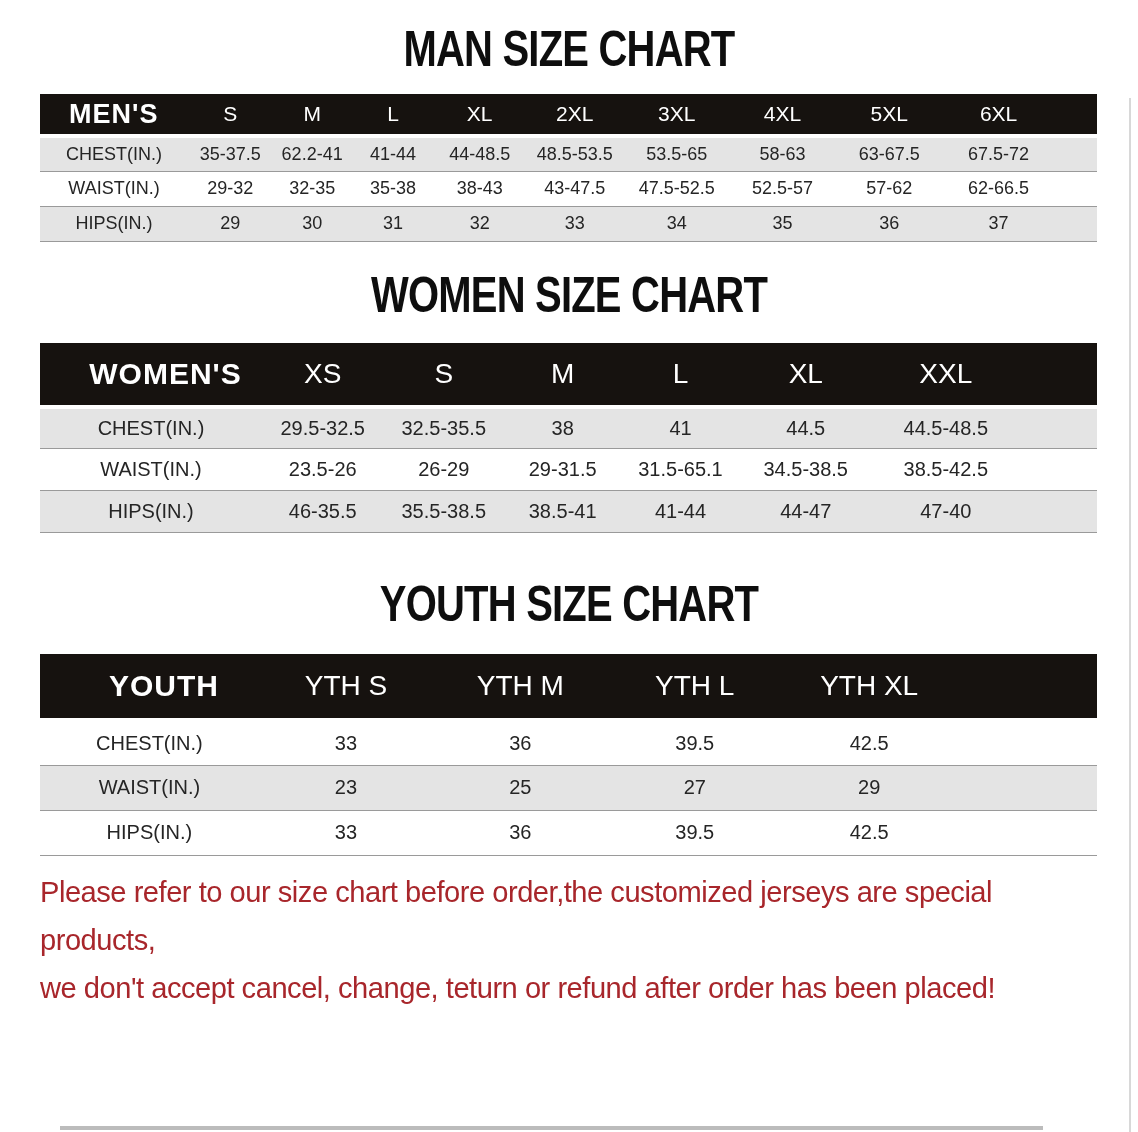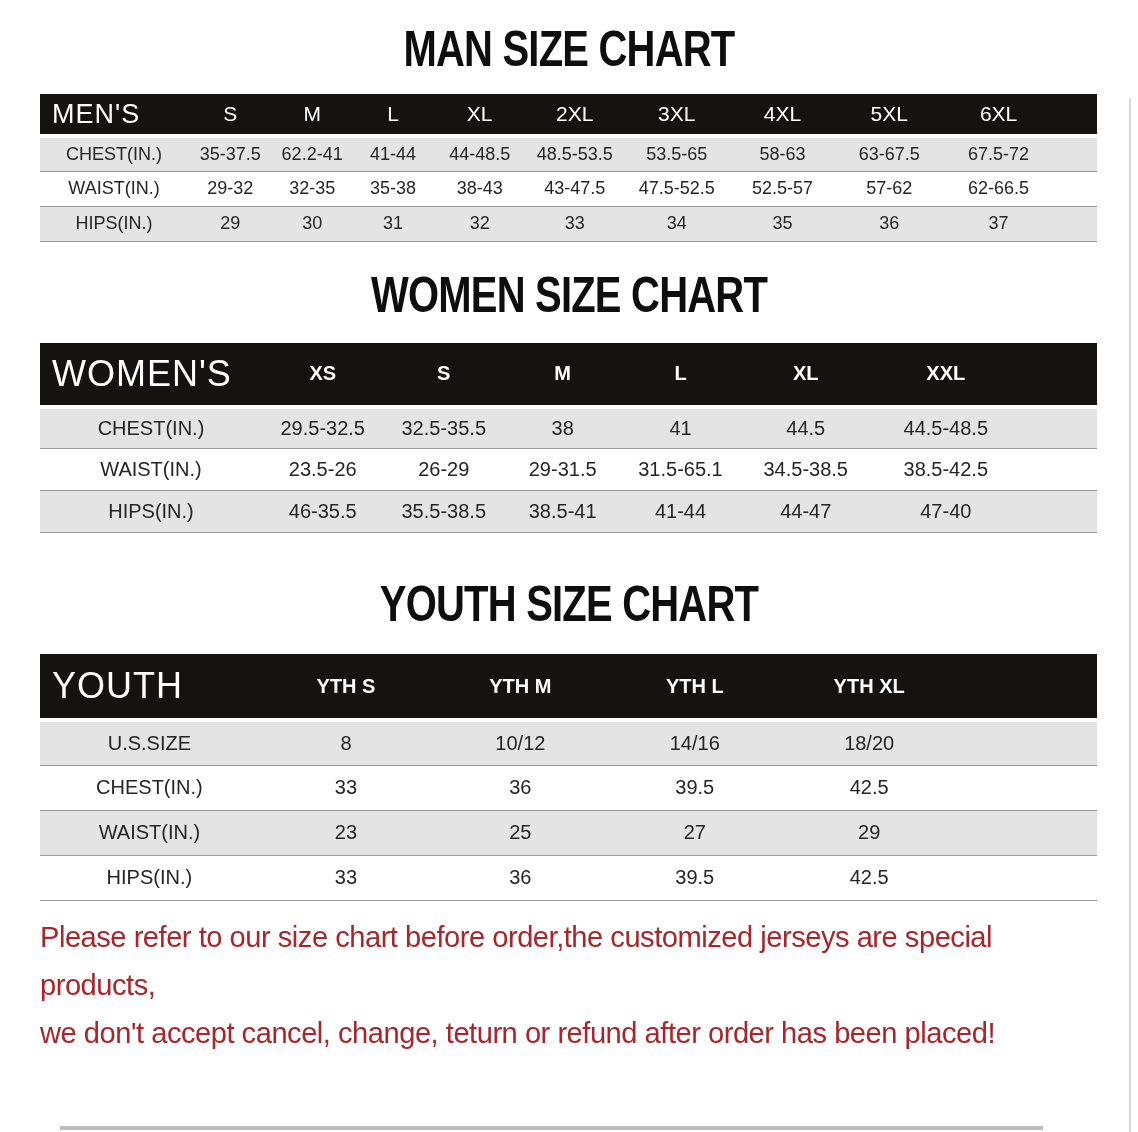--- a/index.html
+++ b/index.html
@@ -20,36 +20,36 @@
   .section-youth .section-title { margin-top:46px; }
 
   
   table { border-collapse:collapse; table-layout:fixed; width:1057px; margin-left:40px; }
   .section-men   table { margin-top:20px; }
   .section-women table { margin-top:23px; }
   .section-youth table { margin-top:25px; }
 
   thead tr { background:#16120f; color:#ffffff; }
   thead th { font-weight:400; text-align:center; vertical-align:middle; }
-  th.grp-label { font-weight:400; text-align:left; padding-left:12px; letter-spacing:1px; }
+  th.grp-label { font-weight:700; text-align:left; padding-left:29px; letter-spacing:1px; }
 
   tbody td { text-align:center; vertical-align:middle; color:#252525;
              border-bottom:1px solid #9a9a9a; }
   tbody tr:first-child td { border-top:4px solid #ffffff; }
   tbody tr.shade { background:#e4e4e4; }
   tbody tr.plain { background:#ffffff; }
 
   .men   thead tr { height:42px; }  .men   tbody tr { height:35px; }
   .women thead tr { height:64px; }  .women tbody tr { height:42px; }
   .youth thead tr { height:66px; }  .youth tbody tr { height:45px; }
 
   .men   th.grp-label { font-size:27px; }
-  .women th.grp-label, .youth th.grp-label { font-size:36px; }
+  .women th.grp-label, .youth th.grp-label { font-size:30px;text-align:center; }
   .men   th.size-col { font-size:21px; }
-  .women th.size-col, .youth th.size-col { font-size:20px;font-weight:bold; }
+  .women th.size-col, .youth th.size-col { font-size:28px; }
   .men   tbody td { font-size:18px; }
   .women tbody td, .youth tbody td { font-size:20px; }
 
   
   .footer-note { margin:12px 0 0 40px; color:#a8262b; font-size:30px; line-height:48px;
                  letter-spacing:-0.5px; transform:scaleX(0.97); transform-origin:left; }
 
   
   .edge-right  { position:absolute; top:98px; right:7px; width:2px; bottom:0; background:#d8d8d8; }
   .edge-bottom { position:absolute; left:60px; right:95px; bottom:2px; height:4px; background:#bcbcbc; }
@@ -210,28 +210,20 @@
           <tr>
             <th class="grp-label">YOUTH</th>
             <th class="size-col">YTH S</th>
             <th class="size-col">YTH M</th>
             <th class="size-col">YTH L</th>
             <th class="size-col">YTH XL</th>
             <th class="size-col"></th>
           </tr>
         </thead>
         <tbody>
-          <tr class="shade">
-            <td class="row-label">U.S.SIZE</td>
-            <td class="value">8</td>
-            <td class="value">10/12</td>
-            <td class="value">14/16</td>
-            <td class="value">18/20</td>
-            <td class="value"></td>
-          </tr>
           <tr class="plain">
             <td class="row-label">CHEST(IN.)</td>
             <td class="value">33</td>
             <td class="value">36</td>
             <td class="value">39.5</td>
             <td class="value">42.5</td>
             <td class="value"></td>
           </tr>
           <tr class="shade">
             <td class="row-label">WAIST(IN.)</td>

